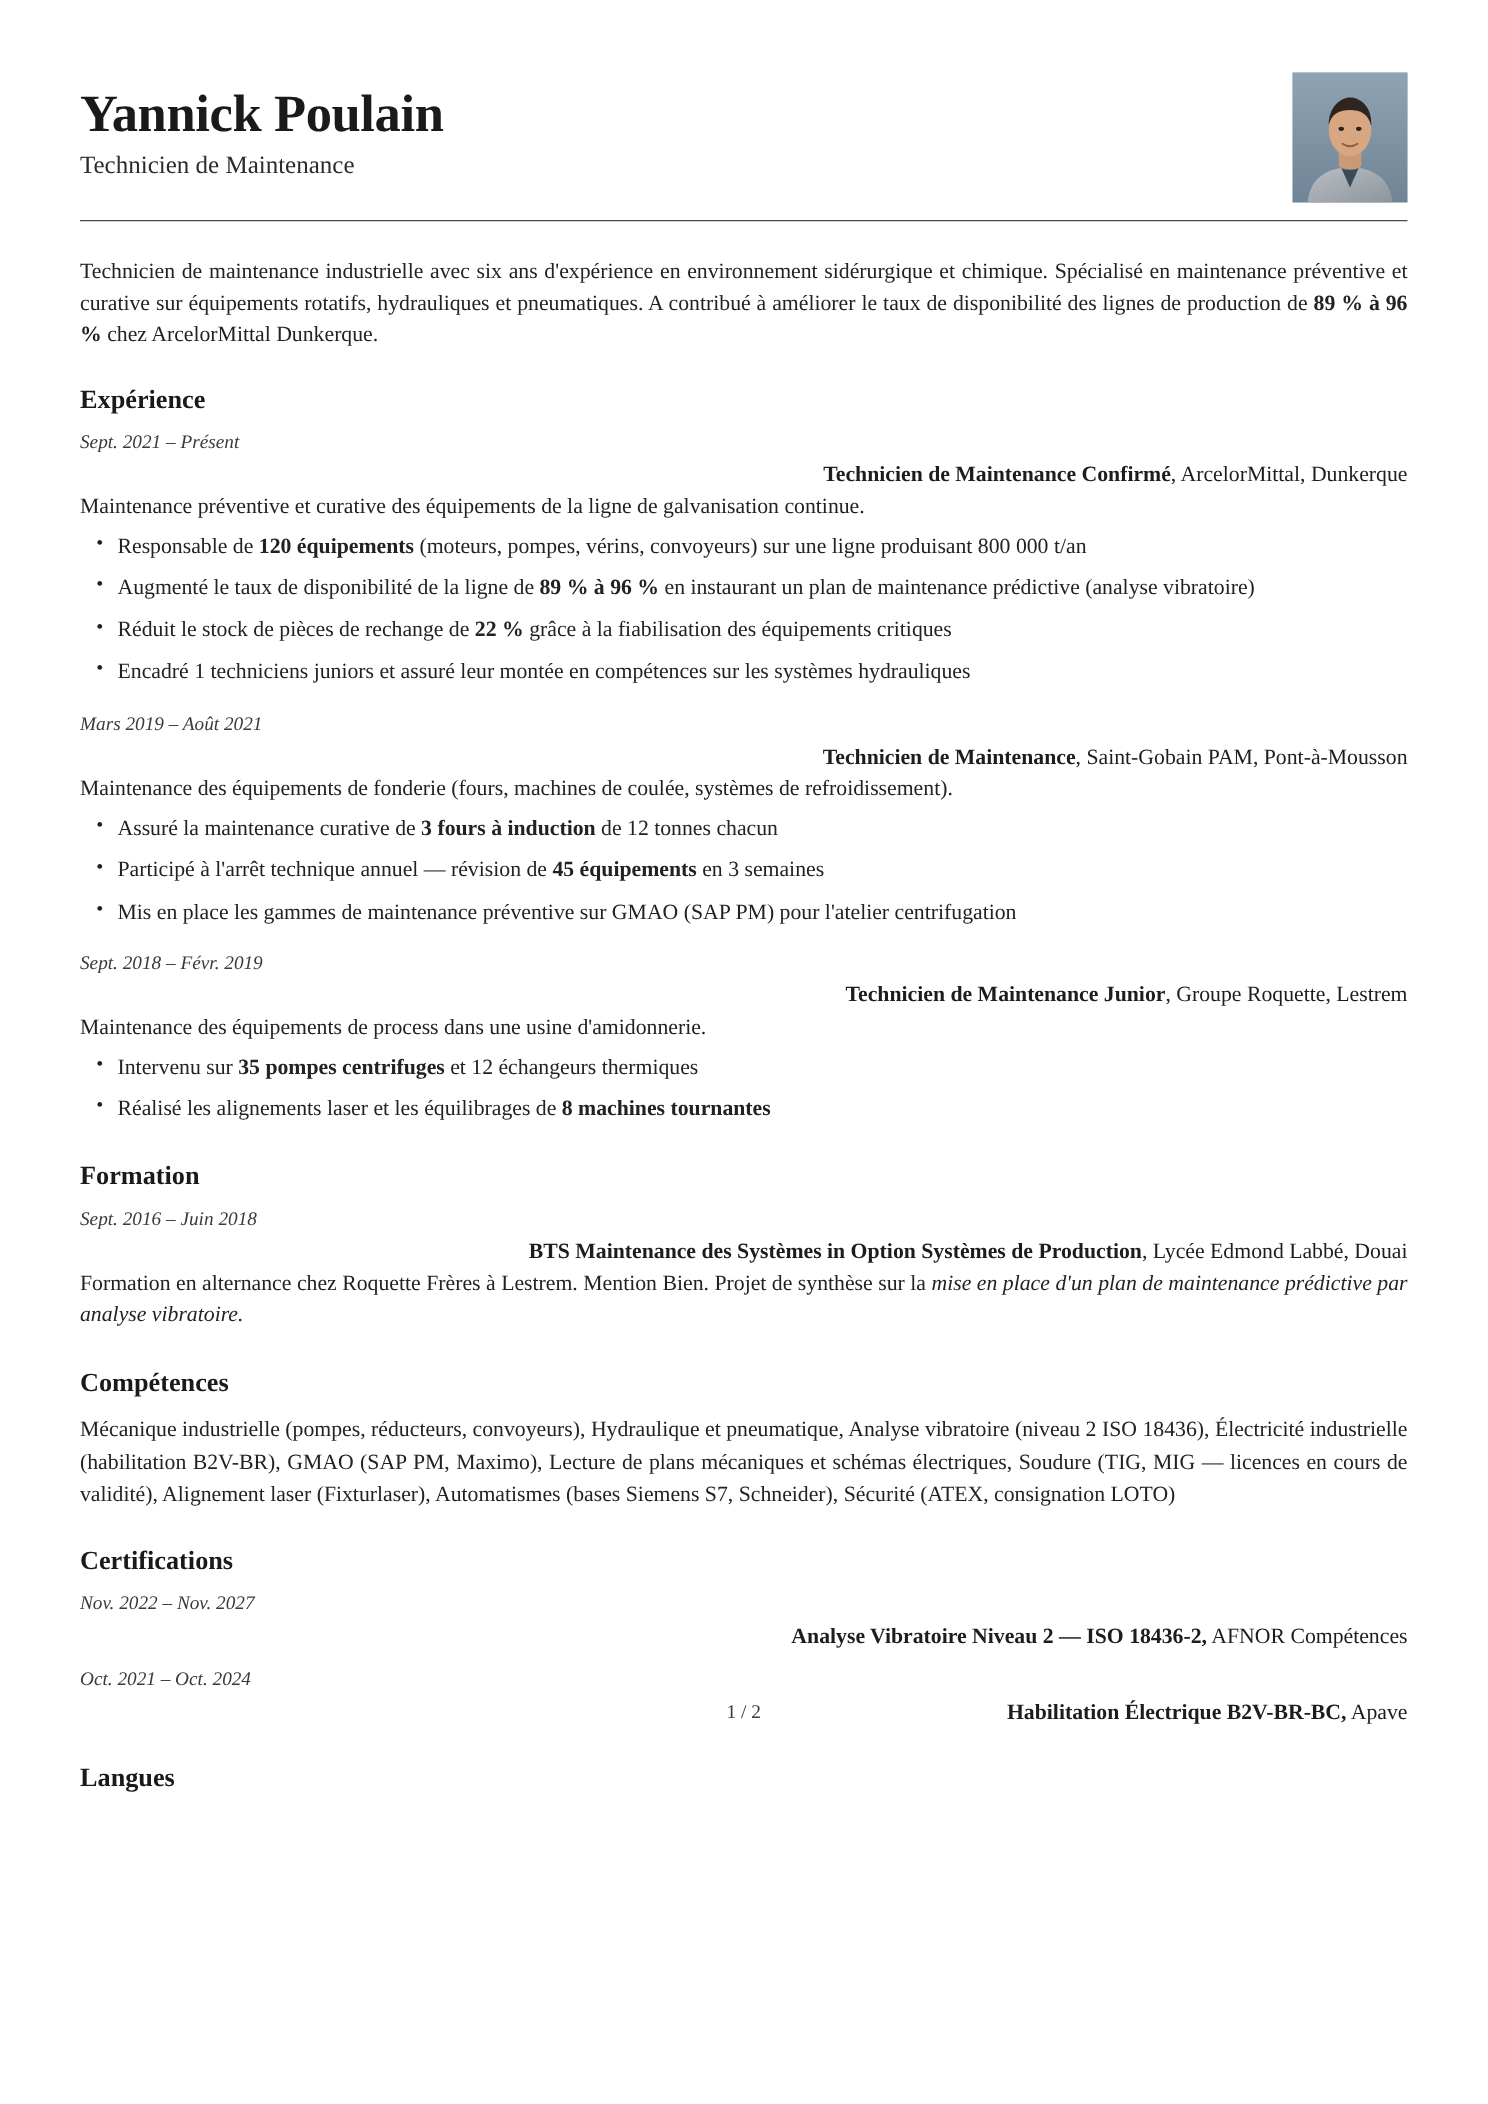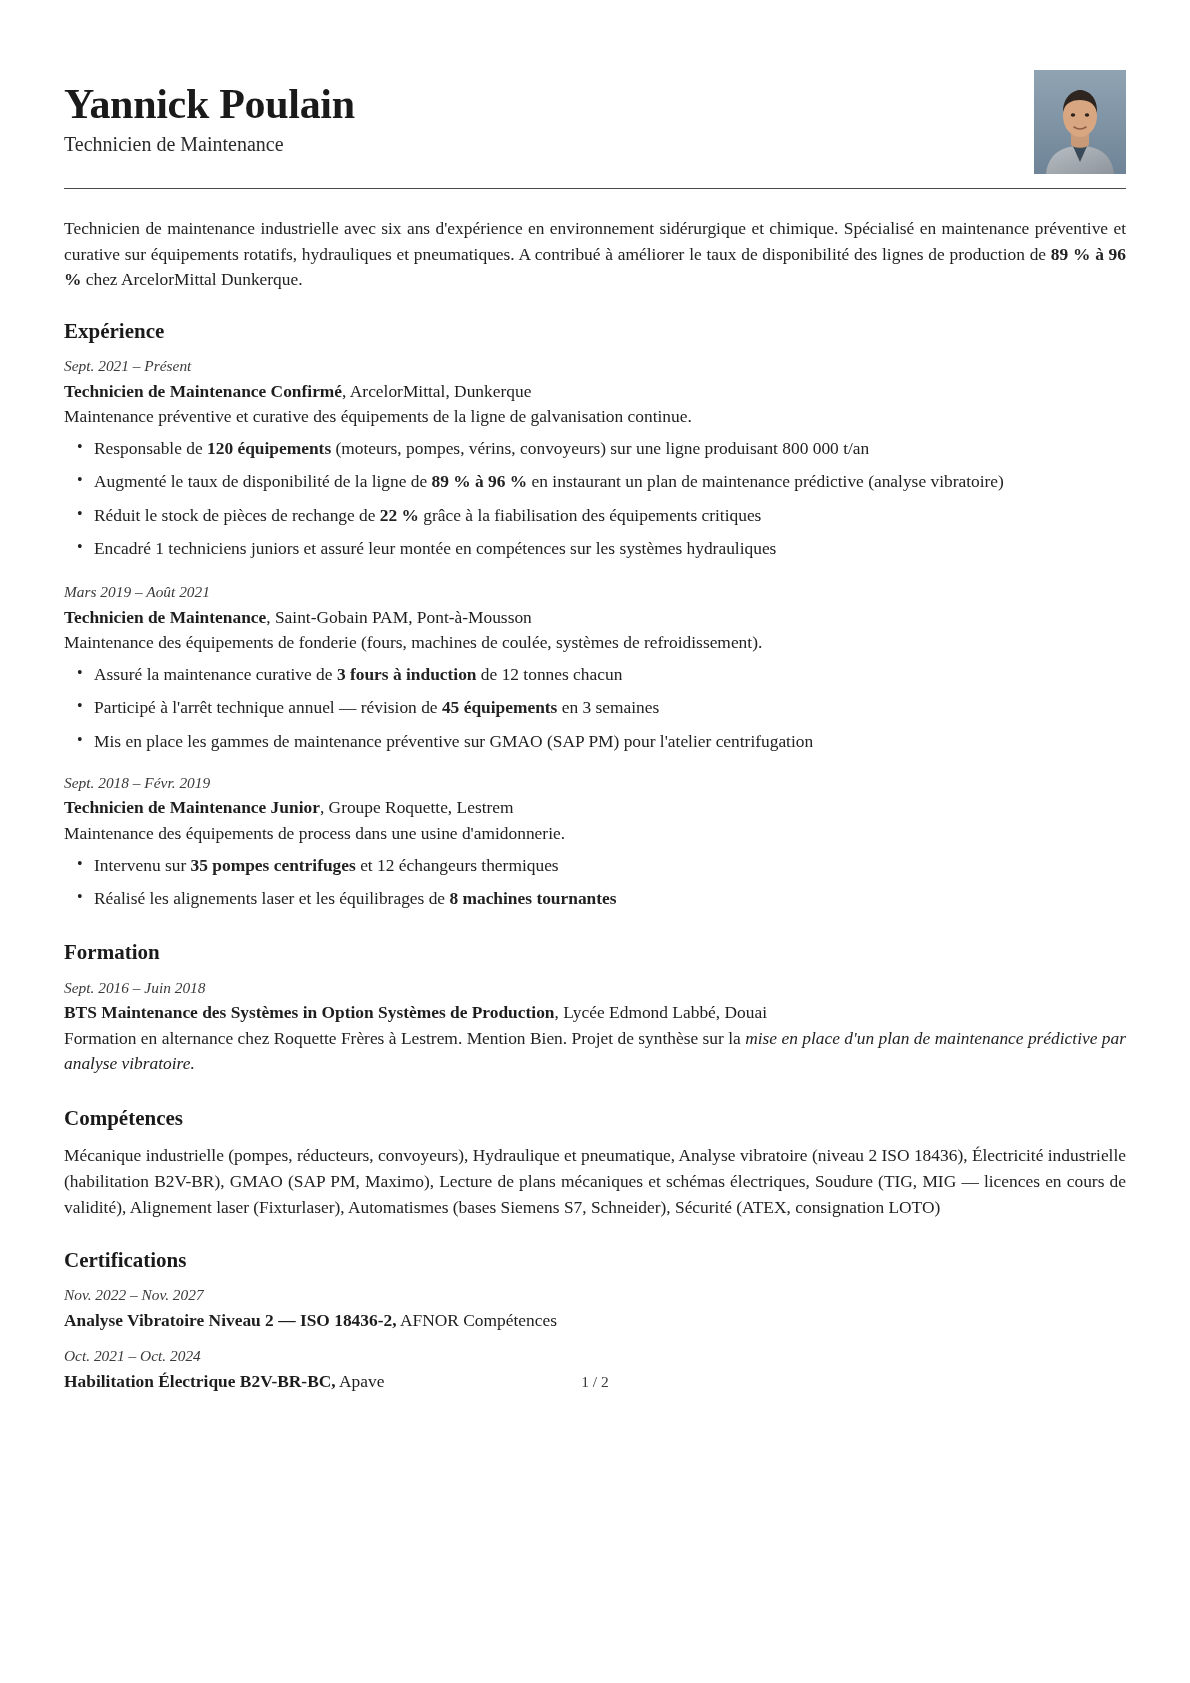--- a/index.html
+++ b/index.html
@@ -8,21 +8,21 @@
     background: #ffffff;
   }
   body {
     font-family: "Liberation Serif", "DejaVu Serif", serif;
     color: #231f20;
   }
   .page {
     position: relative;
     width: 1190px;
     height: 1451px;
-    margin: 12px auto;
+    margin: 0 auto;
     background: #ffffff;
     box-sizing: border-box;
     padding: 56px 64px 0 64px;
     overflow: hidden;
   }
 
   
   .header {
     display: flex;
     align-items: flex-start;
@@ -103,20 +103,21 @@
     font-size: 15.4px;
     color: #3a3a3a;
     line-height: 1.35;
     margin-bottom: 2px;
   }
   .entry-title {
     font-size: 17.4px;
     line-height: 1.4;
     color: #1d1d1d;
     margin-bottom: 1px;
+    text-align: right;
   }
   .entry-title b { font-weight: bold; }
   .entry-desc {
     font-size: 17.4px;
     line-height: 1.45;
     color: #222;
     margin-bottom: 2px;
   }
   .entry-desc i { font-style: italic; }
   .justified { text-align: justify; }
@@ -268,18 +269,22 @@
       <div class="entry-title"><b>Analyse Vibratoire Niveau 2 — ISO 18436-2,</b><span> AFNOR Compétences</span></div>
     </div>
 
     <div class="cert-entry">
       <div class="entry-date">Oct. 2021 – Oct. 2024</div>
       <div class="entry-title"><b>Habilitation Électrique B2V-BR-BC,</b><span> Apave</span></div>
     </div>
 
   </div>
 
+  <div class="section" style="margin-top:28px;">
+    <div class="section-title">Langues</div>
+    <div class="para">Français (langue maternelle), Anglais (A2 — notions techniques)</div>
+  </div>
 
   <div class="footer">
     <span>1 / 2</span>
   </div>
 
 </div>
 
 </body></html>

